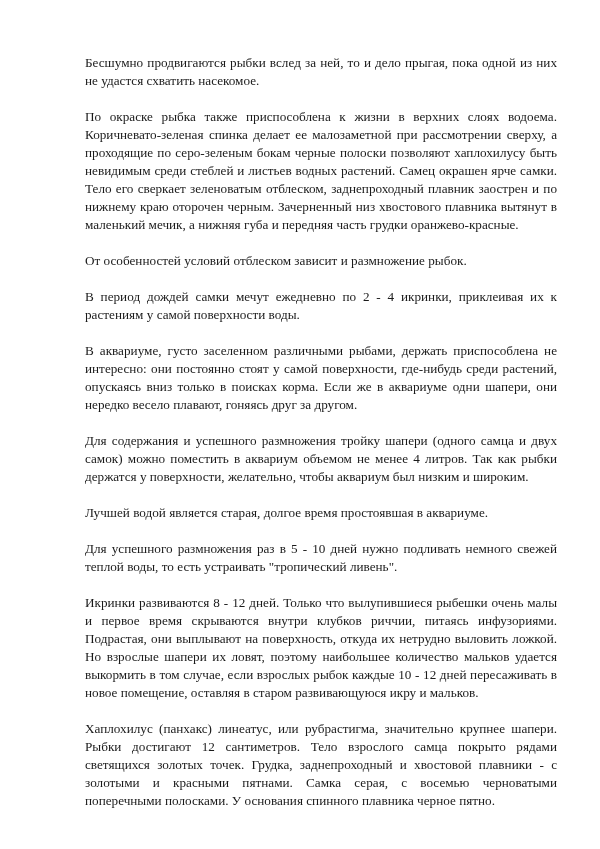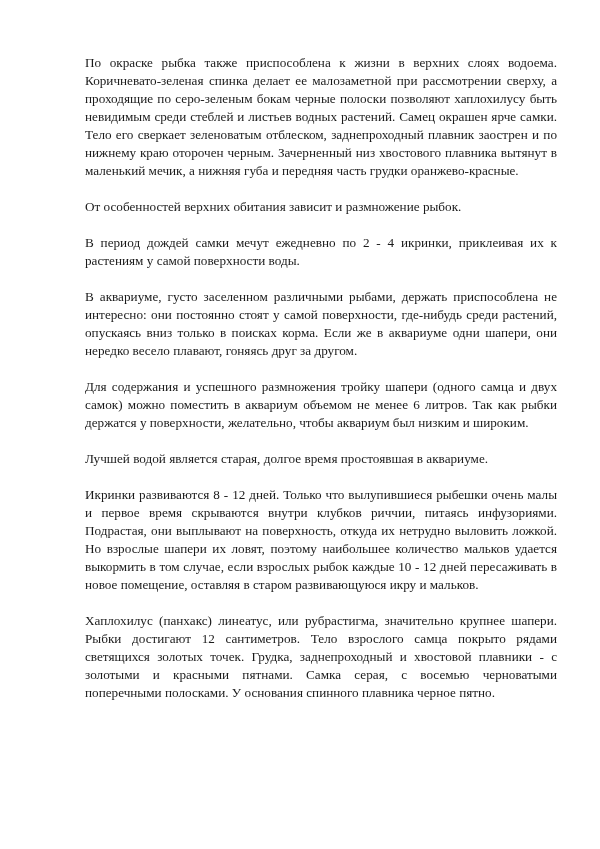--- a/index.html
+++ b/index.html
@@ -17,22 +17,24 @@
   .para {
     margin: 0 0 18px 0;
     text-align: justify;
     text-align-last: left;
   }
 </style>
 </head>
 <body>
 
 <div class="page">
+  <p class="para">Бесшумно продвигаются рыбки вслед за ней, то и дело прыгая, пока одной из них не удастся схватить насекомое.</p>
   <p class="para">По окраске рыбка также приспособлена к жизни в верхних слоях водоема. Коричневато-зеленая спинка делает ее малозаметной при рассмотрении сверху, а проходящие по серо-зеленым бокам черные полоски позволяют хаплохилусу быть невидимым среди стеблей и листьев водных растений. Самец окрашен ярче самки. Тело его сверкает зеленоватым отблеском, заднепроходный плавник заострен и по нижнему краю оторочен черным. Зачерненный низ хвостового плавника вытянут в маленький мечик, а нижняя губа и передняя часть грудки оранжево-красные.</p>
-  <p class="para">От особенностей верхних обитания зависит и размножение рыбок.</p>
+  <p class="para">От особенностей условий отблеском зависит и размножение рыбок.</p>
   <p class="para">В период дождей самки мечут ежедневно по 2 - 4 икринки, приклеивая их к растениям у самой поверхности воды.</p>
   <p class="para">В аквариуме, густо заселенном различными рыбами, держать приспособлена не интересно: они постоянно стоят у самой поверхности, где-нибудь среди растений, опускаясь вниз только в поисках корма. Если же в аквариуме одни шапери, они нередко весело плавают, гоняясь друг за другом.</p>
-  <p class="para">Для содержания и успешного размножения тройку шапери (одного самца и двух самок) можно поместить в аквариум объемом не менее 6 литров. Так как рыбки держатся у поверхности, желательно, чтобы аквариум был низким и широким.</p>
+  <p class="para">Для содержания и успешного размножения тройку шапери (одного самца и двух самок) можно поместить в аквариум объемом не менее 4 литров. Так как рыбки держатся у поверхности, желательно, чтобы аквариум был низким и широким.</p>
   <p class="para">Лучшей водой является старая, долгое время простоявшая в аквариуме.</p>
+  <p class="para">Для успешного размножения раз в 5 - 10 дней нужно подливать немного свежей теплой воды, то есть устраивать "тропический ливень".</p>
   <p class="para">Икринки развиваются 8 - 12 дней. Только что вылупившиеся рыбешки очень малы и первое время скрываются внутри клубков риччии, питаясь инфузориями. Подрастая, они выплывают на поверхность, откуда их нетрудно выловить ложкой. Но взрослые шапери их ловят, поэтому наибольшее количество мальков удается выкормить в том случае, если взрослых рыбок каждые 10 - 12 дней пересаживать в новое помещение, оставляя в старом развивающуюся икру и мальков.</p>
   <p class="para">Хаплохилус (панхакс) линеатус, или рубрастигма, значительно крупнее шапери. Рыбки достигают 12 сантиметров. Тело взрослого самца покрыто рядами светящихся золотых точек. Грудка, заднепроходный и хвостовой плавники - с золотыми и красными пятнами. Самка серая, с восемью черноватыми поперечными полосками. У основания спинного плавника черное пятно.</p>
 
 </div>
 
 </body></html>

